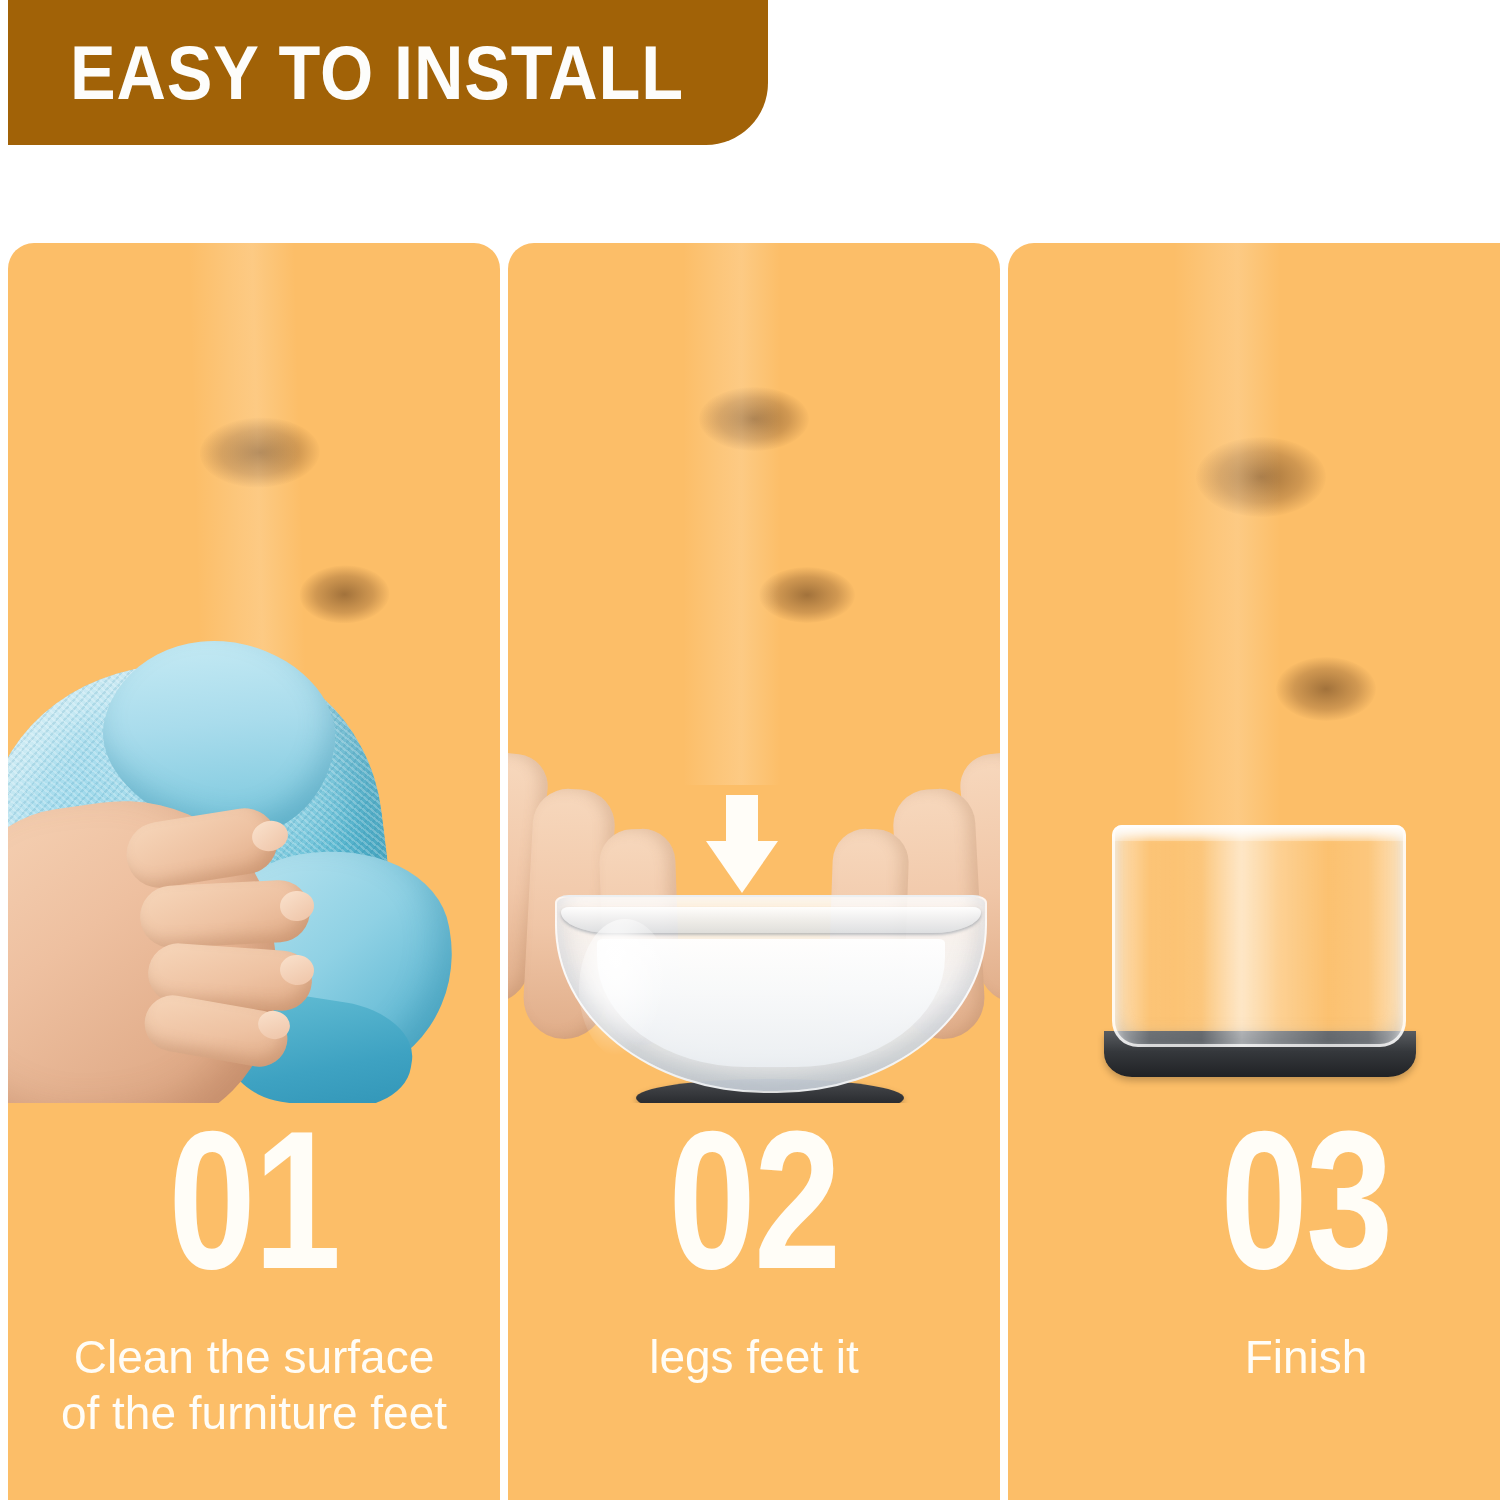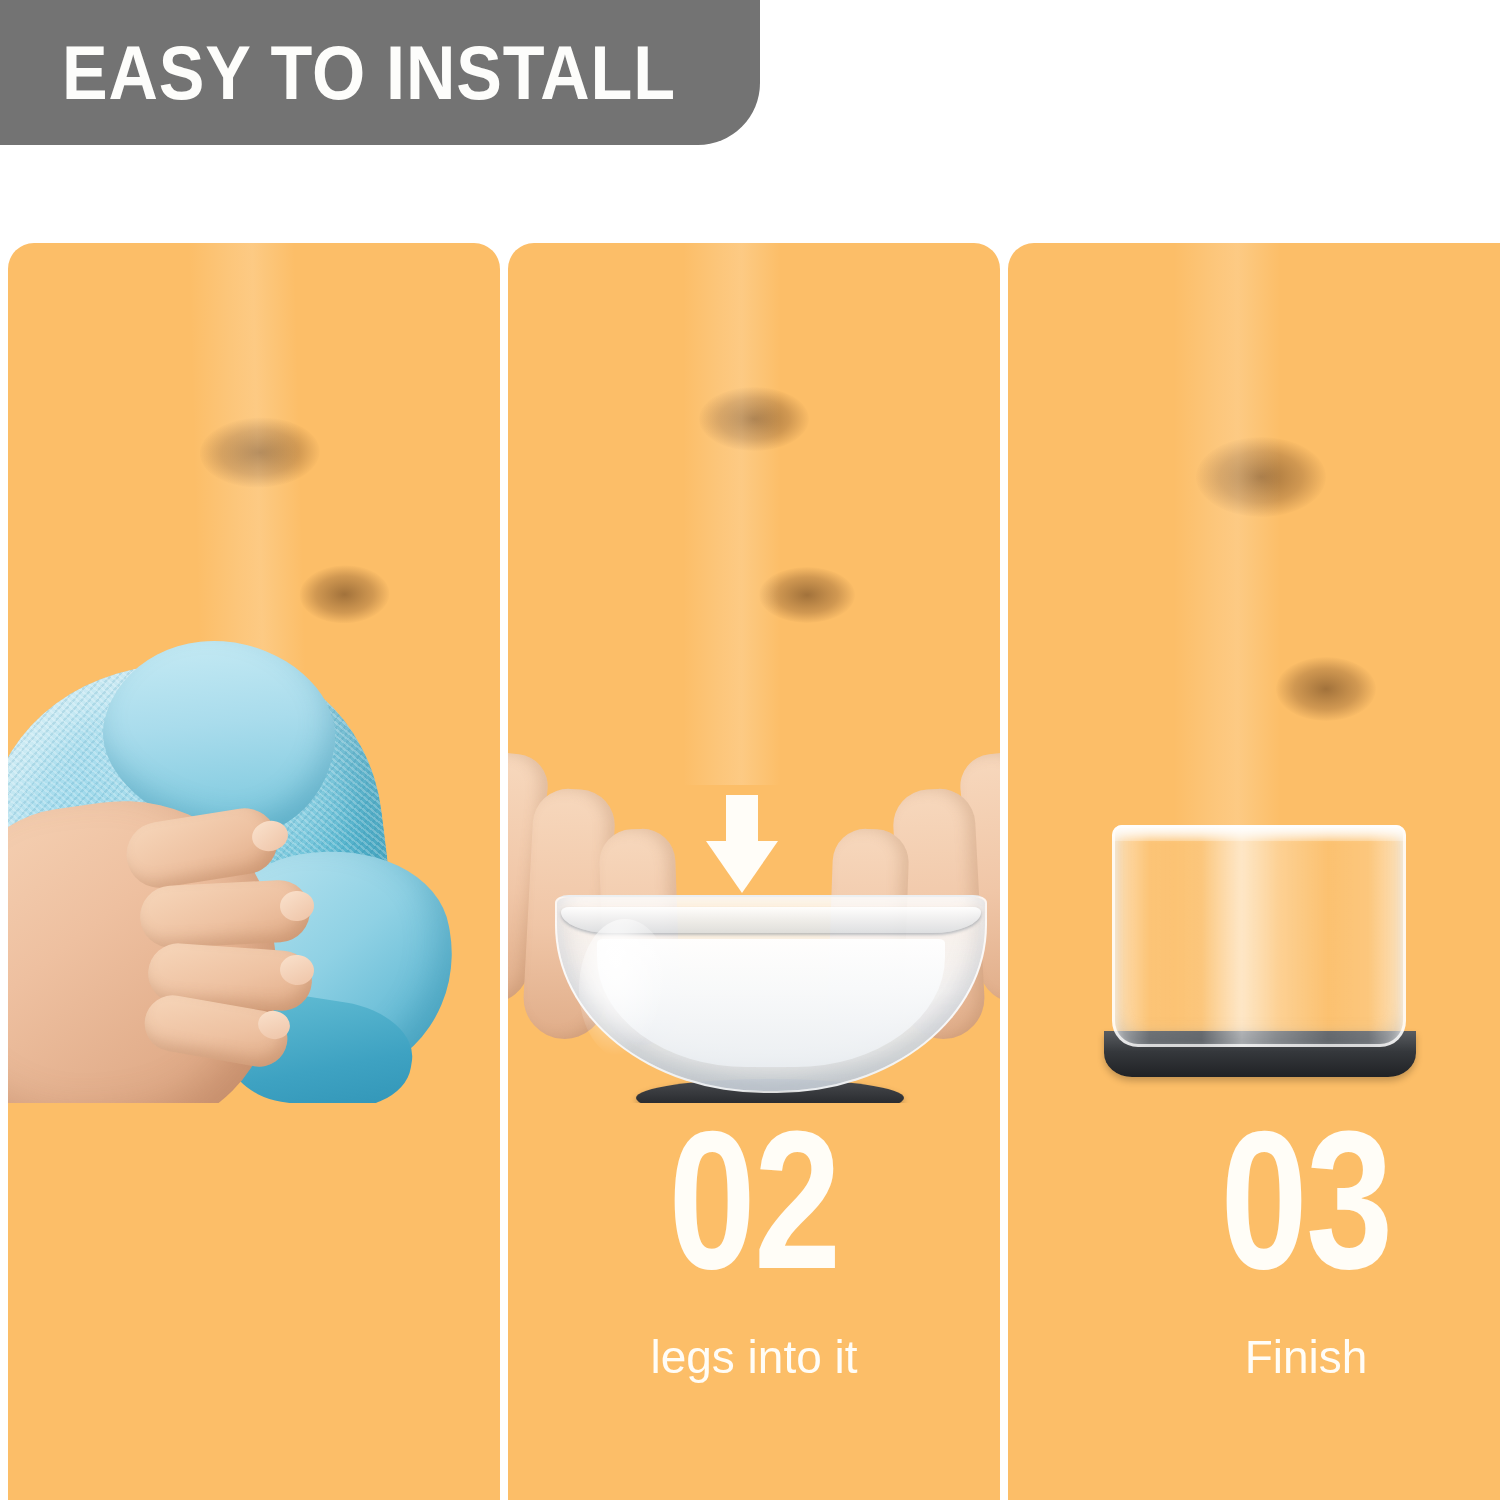--- a/index.html
+++ b/index.html
@@ -4,22 +4,22 @@
 <title>Easy To Install</title>
 <style>
   * { margin:0; padding:0; box-sizing:border-box; }
   html,body{ width:1500px; height:1500px; background:#ffffff; }
   body{ font-family:"Liberation Sans", sans-serif; overflow:hidden; }
 
   .canvas{ position:relative; width:1500px; height:1500px; background:#ffffff; }
 
   
   .banner{
-    position:absolute; left:0; top:0; width:760px; height:145px;
-    background:#737373;
+    position:absolute; left:8px; top:0; width:760px; height:145px;
+    background:#a16207;
     border-bottom-right-radius:62px;
   }
   .banner-title{
     position:absolute; left:62px; top:33px;
     font-family:"Liberation Sans", sans-serif;
     font-weight:700; font-size:76px; line-height:80px;
     letter-spacing:1px; color:#fdfdfb;
     transform:scaleX(0.90); transform-origin:left top;
     white-space:nowrap;
   }
@@ -296,20 +296,27 @@
         <div class="hand"></div>
         <div class="finger f1"></div>
         <div class="finger f2"></div>
         <div class="finger f3"></div>
         <div class="finger f4"></div>
         <div class="nail n1"></div>
         <div class="nail n2"></div>
         <div class="nail n3"></div>
         <div class="nail n4"></div>
       </div>
+      <div class="caption">
+        <div class="step-num">01</div>
+        <div class="step-text">
+          <div>Clean the surface</div>
+          <div>of the furniture feet</div>
+        </div>
+      </div>
     </div>
 
     <div class="panel p2">
       <div class="photo">
         <div class="leg leg2">
           <div class="knot" style="left:60px; top:150px; width:110px; height:64px;"></div>
           <div class="knot" style="left:120px; top:330px; width:96px; height:56px;"></div>
           <div class="sheen"></div>
         </div>
 
@@ -332,21 +339,21 @@
         <div class="pad2"></div>
         <div class="cup2">
           <div class="inner"></div>
           <div class="rim"></div>
           <div class="gloss"></div>
         </div>
       </div>
       <div class="caption">
         <div class="step-num">02</div>
         <div class="step-text">
-          <div>legs into it</div>
+          <div>legs feet it</div>
         </div>
       </div>
     </div>
 
     <div class="panel p3">
       <div class="photo">
         <div class="leg leg3">
           <div class="knot" style="left:70px; top:200px; width:130px; height:80px;"></div>
           <div class="knot" style="left:150px; top:420px; width:100px; height:64px;"></div>
           <div class="sheen"></div>

